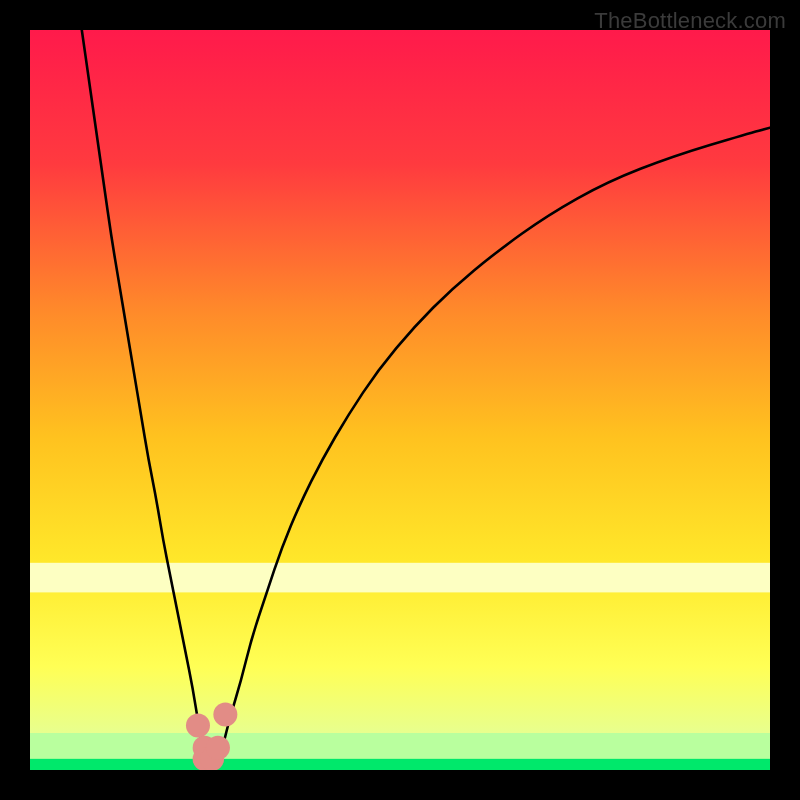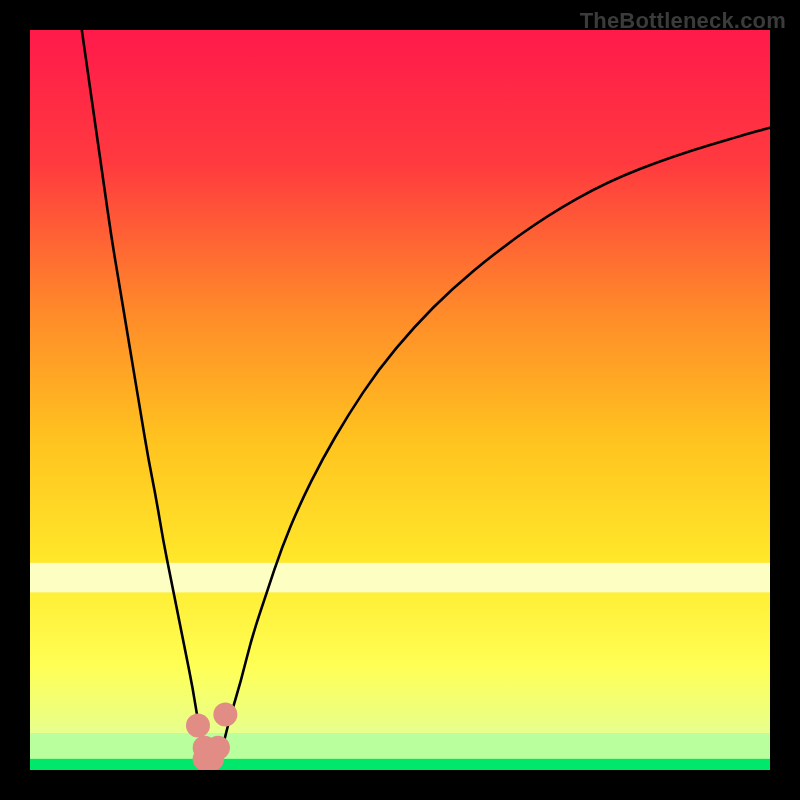--- a/index.html
+++ b/index.html
@@ -30,21 +30,21 @@
     top: 0;
     width: 740px;
     height: 740px;
   }
   .watermark {
     position: absolute;
     top: 8px;
     right: 14px;
     color: #3b3b3b;
     font-size: 22px;
-    font-weight: 700;
+    font-weight: 400;
     letter-spacing: 0.2px;
     user-select: none;
   }
 </style>
 </head>
 <body>
 
 <div class="frame">
 
   <div class="plot-outer">

